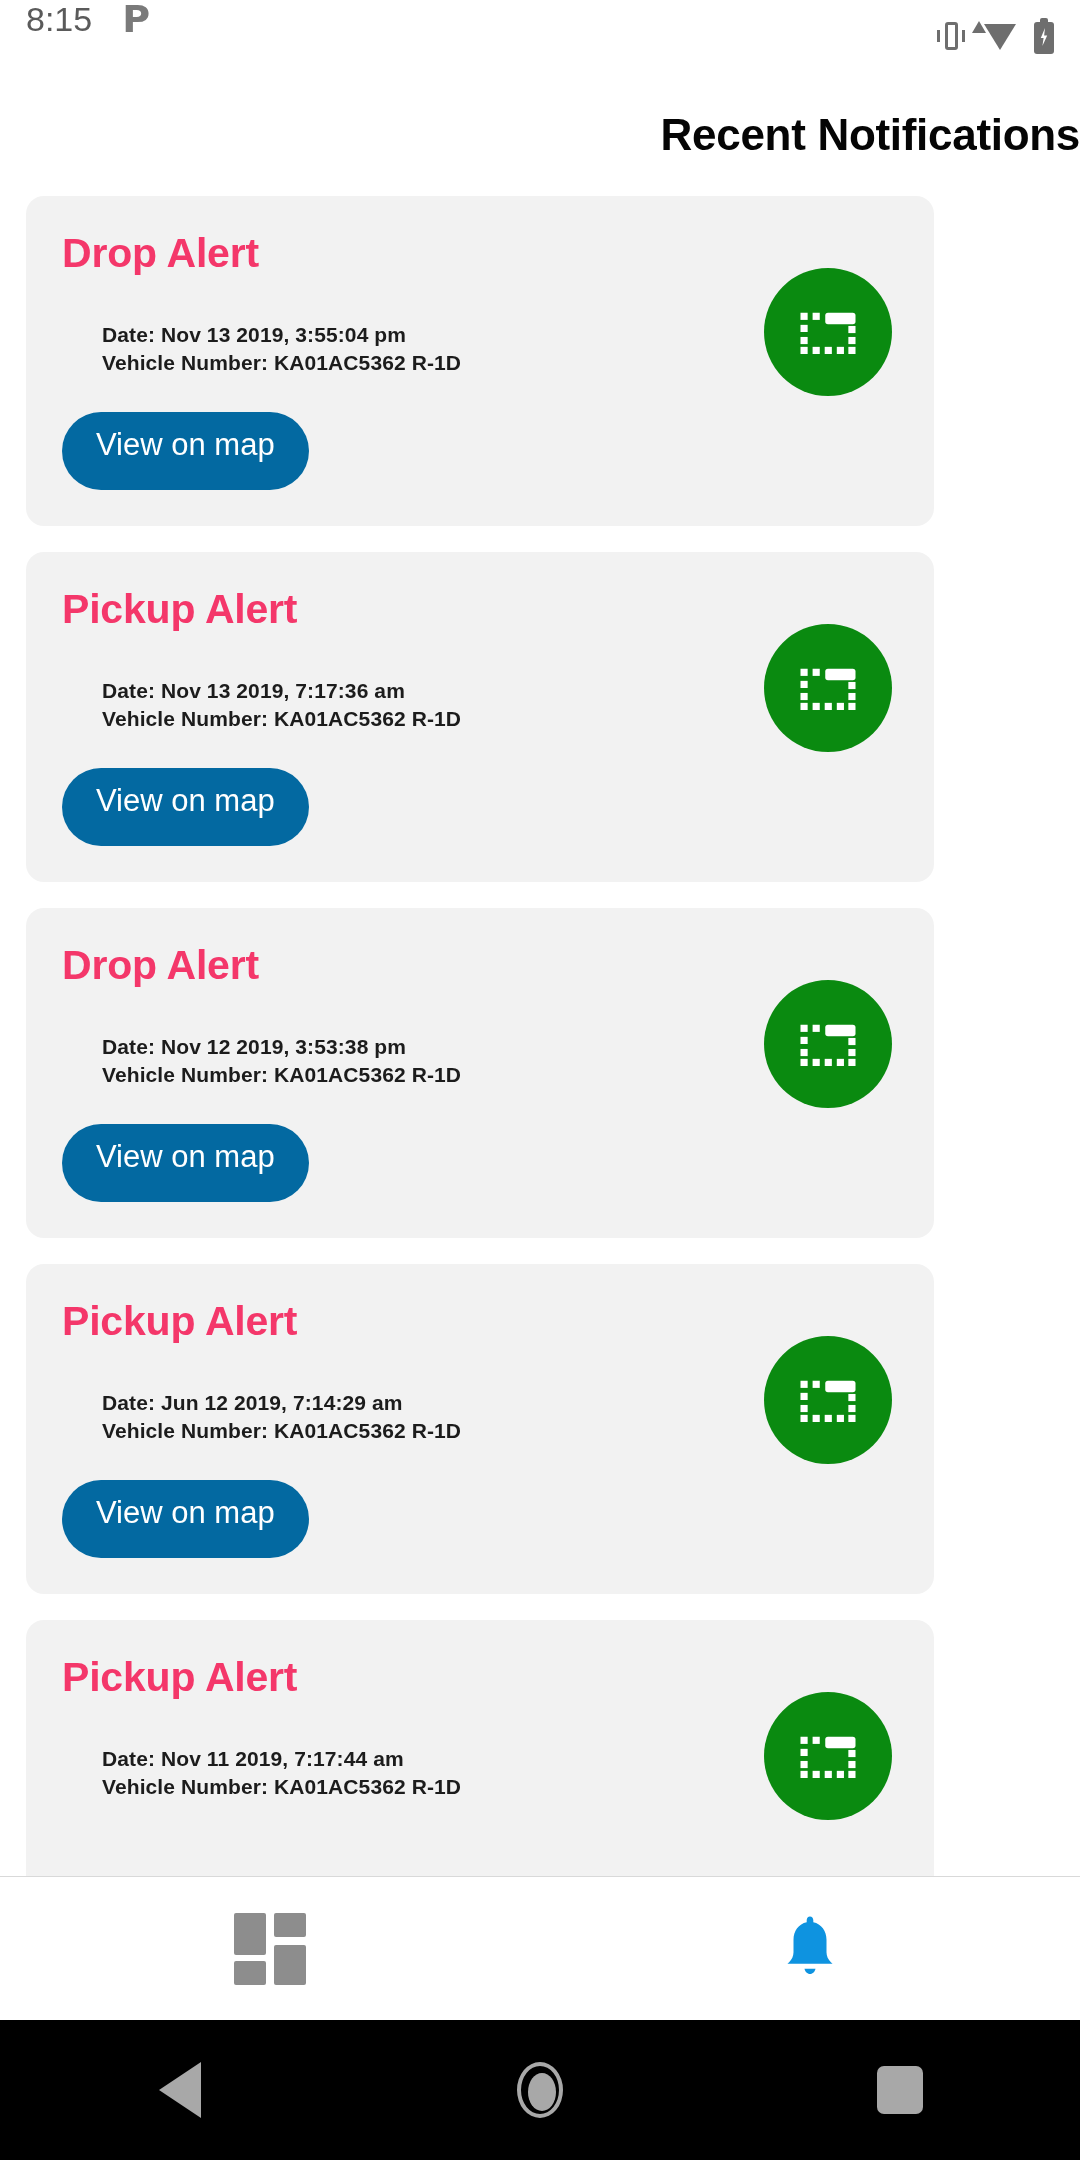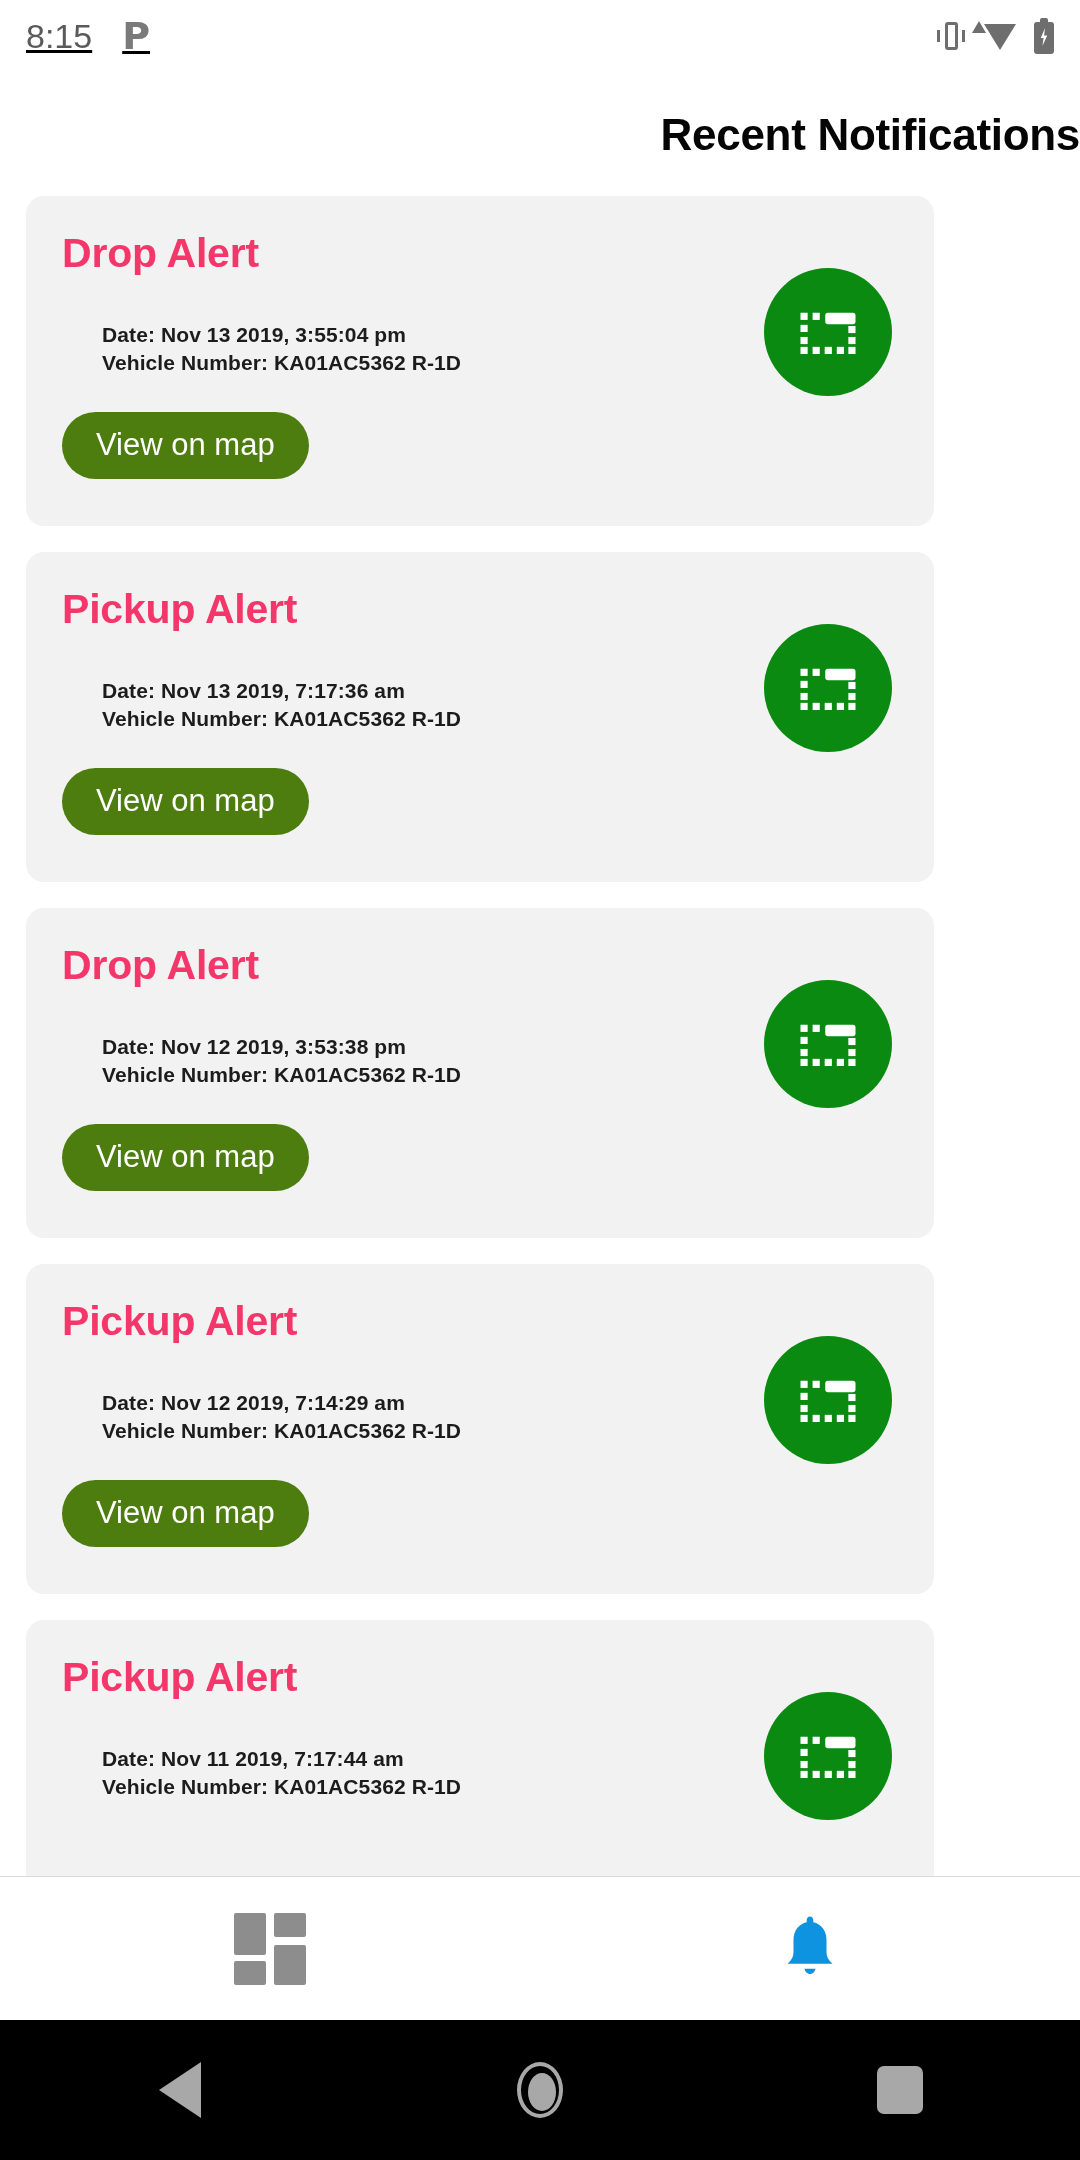--- a/index.html
+++ b/index.html
@@ -7,23 +7,22 @@
     width:1080px; height:2160px;
     background:#ffffff;
     font-family:"Liberation Sans", sans-serif;
     overflow:hidden;
   }
   .phone { position:relative; width:1080px; height:2160px; background:#fff; }
 
   
   .statusbar {
     position:absolute; top:0; left:0; width:1080px; height:72px;
-    display:flex; align-items:center; padding:0 26px;
+    display:flex; padding:0 26px;
     background:#ffffff;
-    text-decoration:underline;
   }
   .sb-time { font-size:34px; color:#5a5a5a; font-weight:400; letter-spacing:0px; }
   .sb-appicon {
     margin-left:30px; font-size:38px; color:#7a7a7a; font-weight:700;
     line-height:1; font-family:"DejaVu Sans", sans-serif;
   }
   .sb-right { margin-left:auto; display:flex; align-items:center; gap:14px; }
 
   .ic-vibrate { width:30px; height:34px; position:relative; }
   .ic-vibrate .body {
@@ -87,22 +86,22 @@
     font-size:41px; font-weight:700; color:#f4376a;
     letter-spacing:-0.2px; margin-bottom:44px;
   }
   .card-line {
     font-size:21px; color:#1c1c1c; line-height:1.32; font-weight:700;
     letter-spacing:0.1px;
     margin-left:40px;
   }
   .btn-map {
     display:inline-block; margin-top:36px;
-    background:#4d7c0f; color:#ffffff;
-    font-size:31px; padding:17px 34px 19px 34px;
+    background:#0369a1; color:#ffffff;
+    font-size:31px; padding:17px 34px 30px 34px;
     border-radius:60px; border:none; cursor:pointer;
     font-family:"Liberation Sans", sans-serif; line-height:1;
   }
 
   
   .badge {
     position:absolute; right:42px; top:72px;
     width:128px; height:128px; border-radius:50%;
     background:#0a8a10;
     display:flex; align-items:center; justify-content:center;
@@ -250,21 +249,21 @@
             <rect x="19.4" y="13.8" width="2.6" height="2.6"></rect>
             <rect x="19.4" y="9.8" width="2.6" height="2.6"></rect>
             <rect x="11" y="5" width="11" height="4.2" rx="1"></rect>
           </g>
         </svg>
       </div>
     </div>
 
     <div class="card">
       <div class="card-title">Pickup Alert</div>
-      <div class="card-line">Date: Nov 12 2019, 7:14:29 am</div>
+      <div class="card-line">Date: Jun 12 2019, 7:14:29 am</div>
       <div class="card-line">Vehicle Number: KA01AC5362 R-1D</div>
       <button class="btn-map">View on map</button>
       <div class="badge">
         <svg viewBox="0 0 24 24" aria-hidden="true">
           <g fill="#ffffff">
             <rect x="2" y="5" width="2.6" height="2.6"></rect>
             <rect x="6.4" y="5" width="2.6" height="2.6"></rect>
             <rect x="2" y="9.4" width="2.6" height="2.6"></rect>
             <rect x="2" y="13.8" width="2.6" height="2.6"></rect>
             <rect x="2" y="17.4" width="2.6" height="2.6"></rect>

